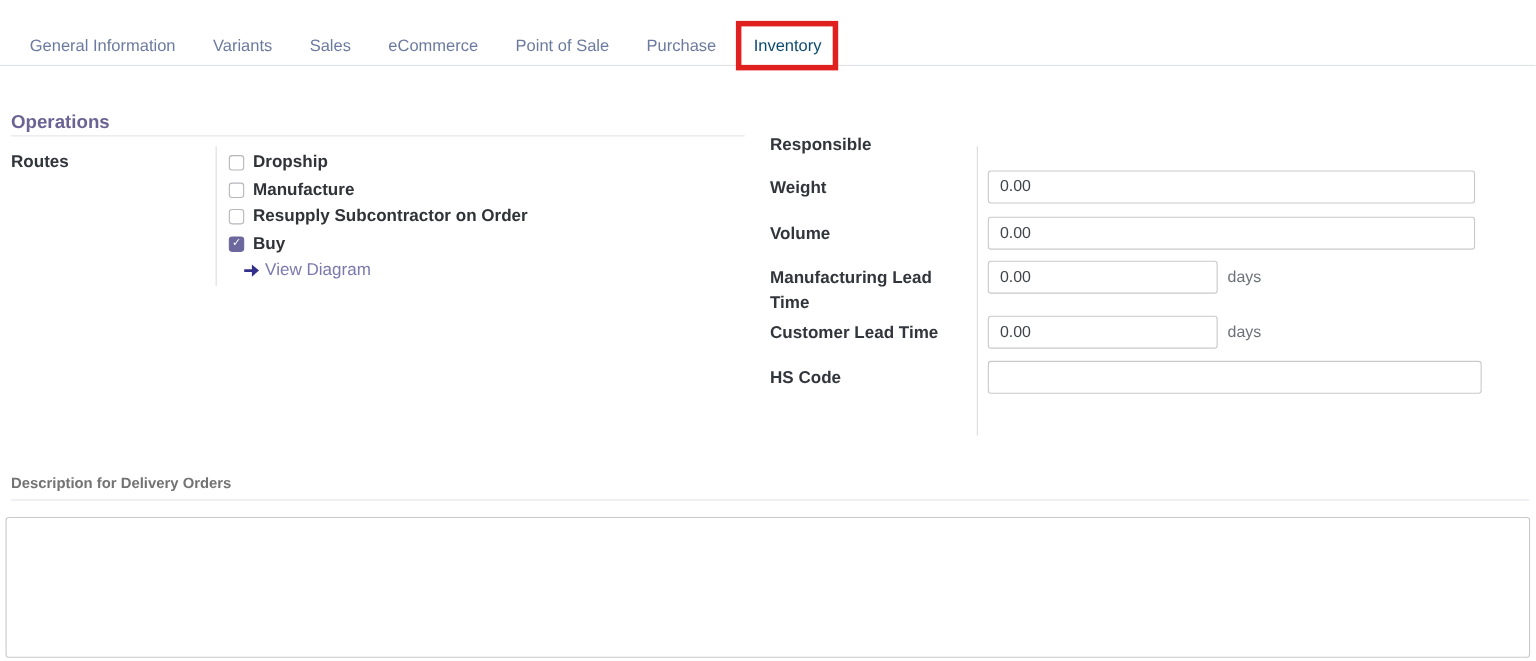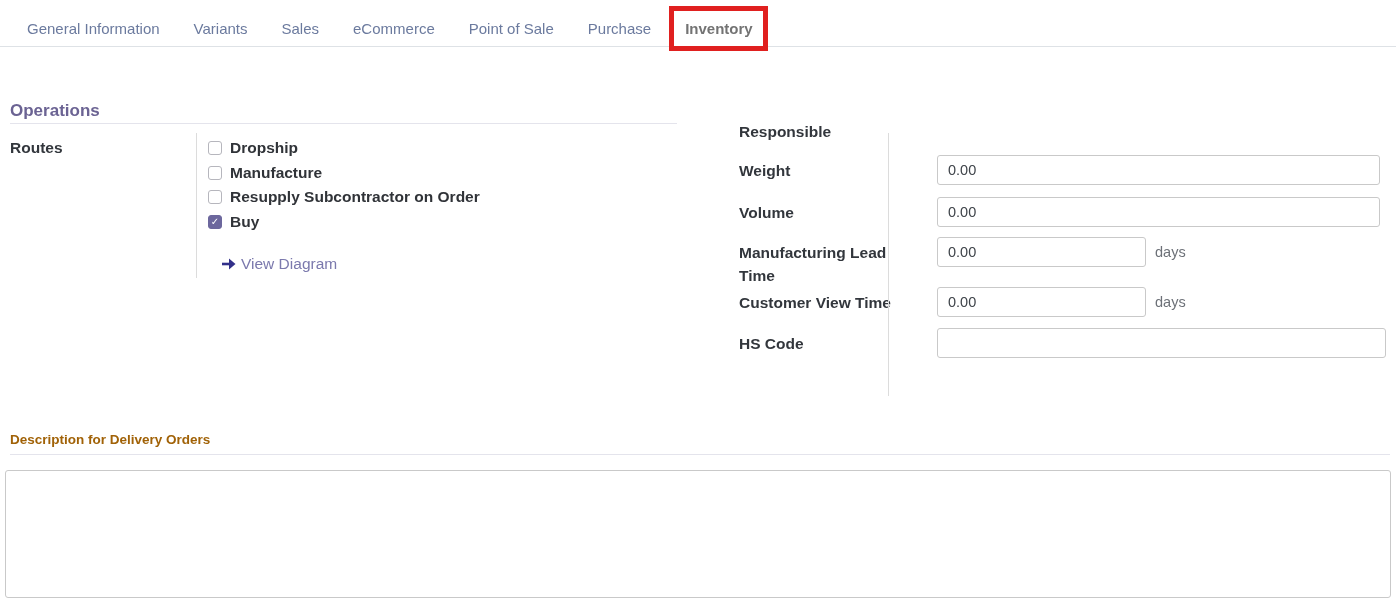--- a/index.html
+++ b/index.html
@@ -8,33 +8,33 @@
     background: #ffffff;
     font-family: "Liberation Sans", sans-serif;
     color: #2f3338;
     position: relative;
   }
 
   
   .tabbar {
     display: flex;
     align-items: flex-end;
-    height: 47px;
+    height: 60px;
     padding-left: 10px;
     border-bottom: 1px solid #dee2e6;
   }
   .tab {
     padding: 0 17px 9px 17px;
     font-size: 15px;
     color: #6b7a9e;
     cursor: pointer;
     position: relative;
     white-space: nowrap;
   }
-  .tab.active { color: #737373; font-weight: bold; }
+  .tab.active { color: #0c4a6e; }
   .annotation-box {
     position: absolute;
     left: 1px; right: 2px;
     top: -14px; bottom: -5px;
     border: 5px solid #e0201f;
     pointer-events: none;
     z-index: 5;
   }
 
   
@@ -70,34 +70,34 @@
     background: #fff; margin-right: 8px;
     font-size: 10px; line-height: 12px; text-align: center;
     color: transparent;
   }
   .chk[data-checked="true"] {
     background: #6c679d; border-color: #6c679d; color: #ffffff;
   }
   .chk-label { font-size: 15.5px; color: #303338; font-weight: bold; }
   .diagram-row {
     display: flex; align-items: center;
-    height: 24px; margin-top: 18px; padding-left: 13px;
+    height: 24px; margin-top: 0; padding-left: 13px;
     cursor: pointer;
     text-align: center;
   }
   .diagram-arrow { width: 15px; height: 12px; margin-right: 5px; flex: none; }
   .diagram-link { font-size: 15.5px; color: #7b79ad; }
 
   
   .vsep {
     position: absolute;
     width: 1px; background: #dcdcdc;
     left: 188px; top: 30px; height: 263px;
   }
-  .fields { margin-top: 13px; margin-left: 39px; }
+  .fields { margin-top: 13px; }
   .frow { display: flex; margin-bottom: 12px; }
   .frow.gap-sm { margin-bottom: 10px; }
   .frow.gap-none { margin-bottom: 0; }
   .frow.gap-11 { margin-bottom: 11px; }
   .flabel {
     width: 198px; flex: none;
     padding: 4px 26px 0 0;
     font-size: 15.5px; font-weight: bold; color: #32363c;
     line-height: 23px;
   }
@@ -121,21 +121,21 @@
     border-right: 4px solid transparent;
     border-top: 5px solid #a2a2a8;
     pointer-events: none;
   }
   .ext-link { margin: 4px 0 0 10px; cursor: pointer; flex: none; }
   .unit { margin-left: 9px; line-height: 30px; font-size: 14.5px; color: #6d7178; }
 
   
   .desc-head {
     position: absolute; left: 10px; top: 432px; width: 1380px;
-    font-size: 13.5px; font-weight: bold; color: #a16207;
+    font-size: 13.5px; font-weight: bold; color: #737373;
     line-height: 15px; padding-bottom: 7px;
     border-bottom: 1px solid #e4e4ec;
   }
   .desc-textarea {
     position: absolute; left: 5px; top: 470px;
     width: 1386px; height: 128px;
     border: 1px solid #c9c9c9; border-radius: 3px;
     resize: none; outline: none;
     font-family: "Liberation Sans", sans-serif;
     font-size: 14.5px; color: #3f444a; padding: 6px 10px;
@@ -213,21 +213,21 @@
 
     <div class="frow gap-none">
       <div class="flabel">Manufacturing Lead Time</div>
       <div class="fcontent">
         <input class="tbox w-days" type="text" value="0.00" style="">
         <span class="unit">days</span>
       </div>
     </div>
 
     <div class="frow gap-11">
-      <div class="flabel">Customer View Time</div>
+      <div class="flabel">Customer Lead Time</div>
       <div class="fcontent">
         <input class="tbox w-days" type="text" value="0.00" style="">
         <span class="unit">days</span>
       </div>
     </div>
 
     <div class="frow">
       <div class="flabel">HS Code</div>
       <div class="fcontent">
         <input class="tbox w-hs" type="text" value="" style="">

